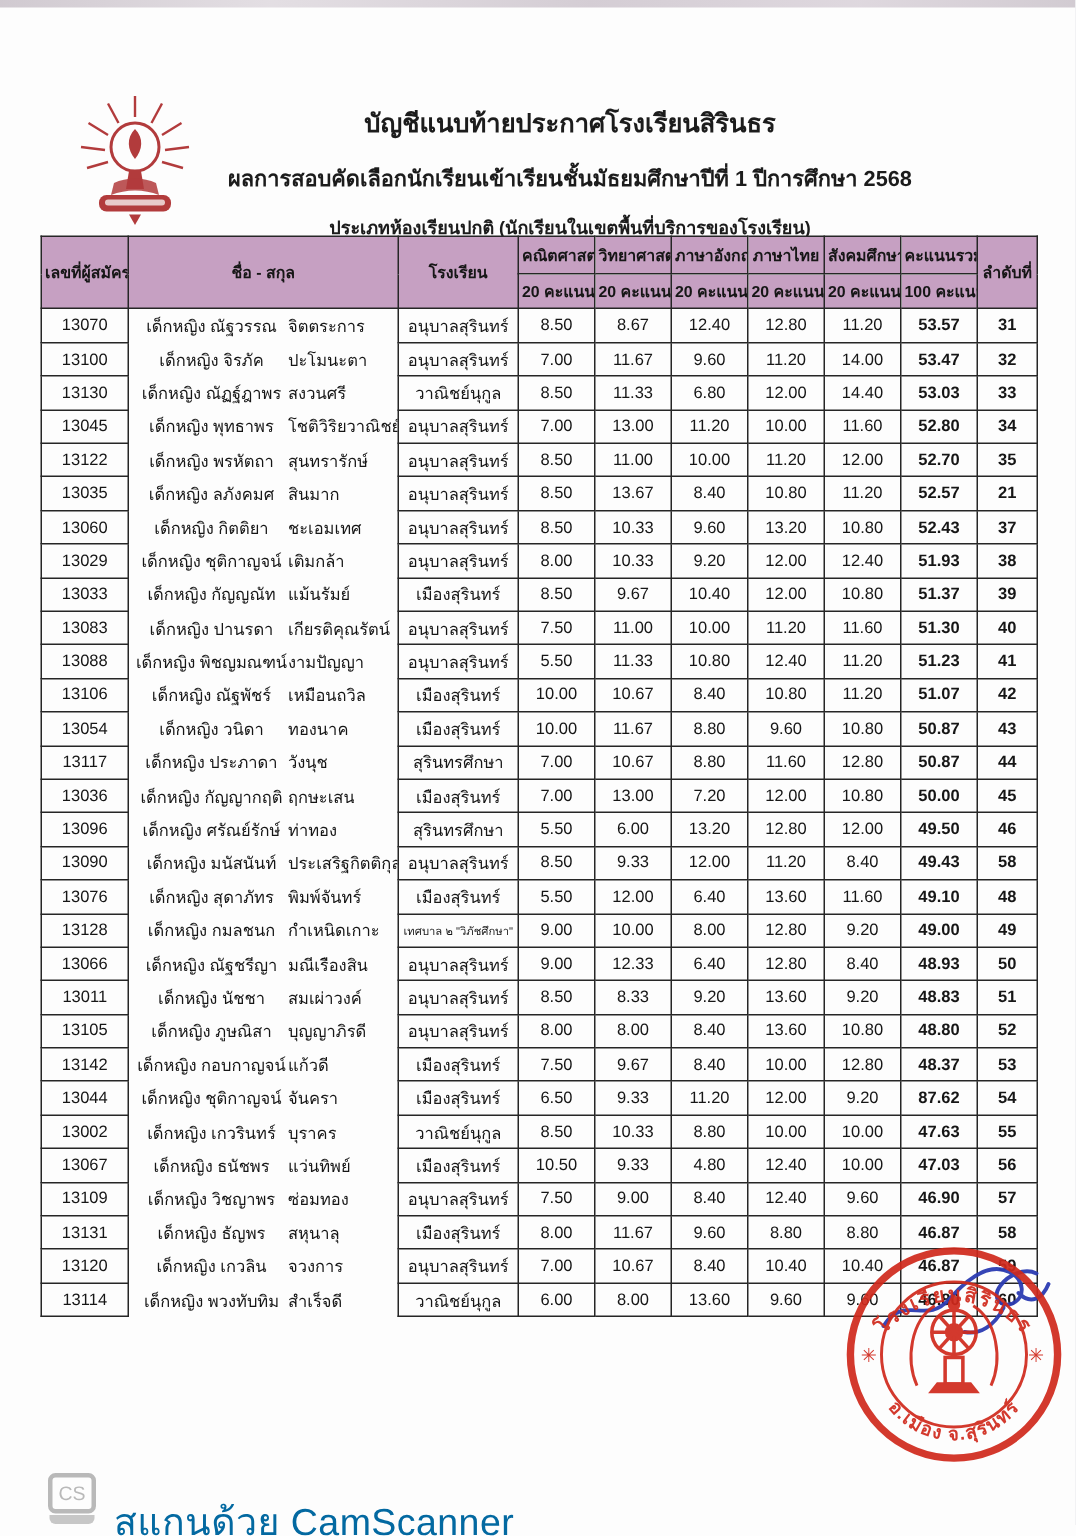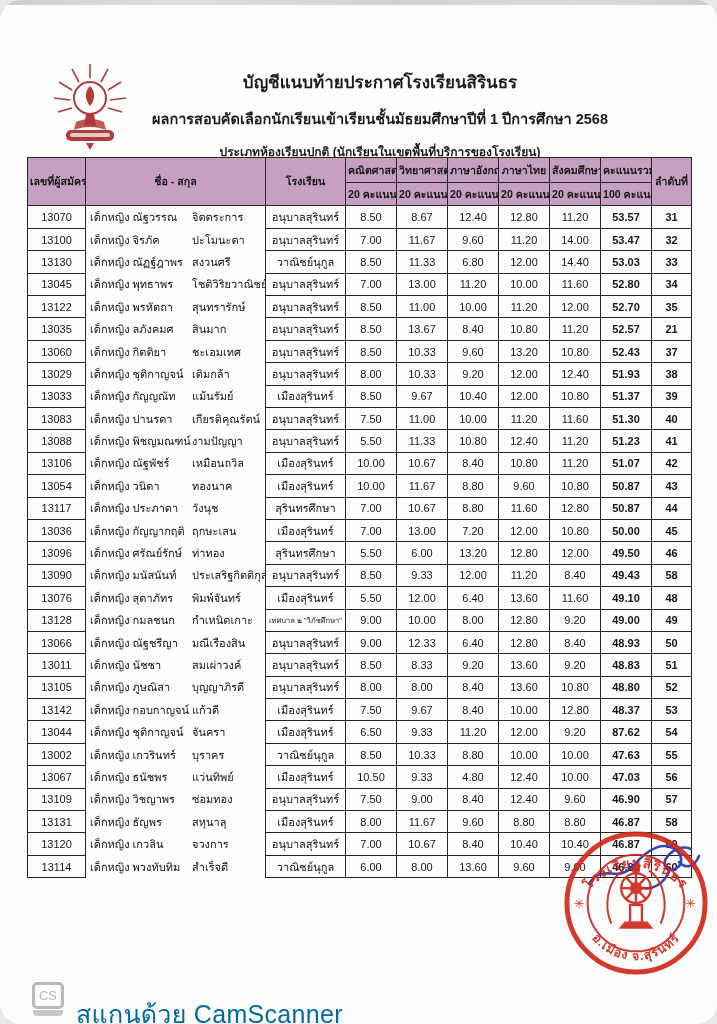--- a/index.html
+++ b/index.html
@@ -1,36 +1,36 @@
 <!DOCTYPE html>
 <html><head>
 <meta charset="utf-8">
 <style>
   html,body{margin:0;padding:0;background:#e9e9ec;}
   .page{position:relative;width:717px;height:1024px;margin:0 auto;background:#fdfdfd;
-        font-family:"Liberation Sans",sans-serif;overflow:hidden;border-radius:21px;}
+        font-family:"Liberation Sans",sans-serif;overflow:hidden;}
   .scan-strip{position:absolute;top:0;left:0;right:0;height:5px;
         background:linear-gradient(90deg,#b3a8b3,#d2cad2 25%,#b9adb9 55%,#cabfca 80%,#b5aab5);opacity:.6;}
   
   .doc-header{position:absolute;top:62px;left:120px;width:520px;text-align:center;color:#1c1c1c;}
   .title-1{font-size:17px;font-weight:bold;margin:6px 0 12px;}
   .title-2{font-size:14.5px;font-weight:bold;margin:0 0 12px;}
   .title-3{font-size:12px;font-weight:bold;margin:0;}
   .logo{position:absolute;left:46px;top:60px;width:88px;height:92px;}
   
   table.results{position:absolute;left:27px;top:157px;width:664px;border-collapse:collapse;table-layout:fixed;}
   .results th,.results td{border:1.4px solid #262626;color:#161616;overflow:hidden;white-space:nowrap;}
   .results th{background:#c6a0c2;font-size:10.6px;font-weight:bold;padding:1px 2px;text-align:center;}
   .results thead tr.r1 th{height:22px;}
   .results thead tr.r2 th{height:20px;}
   .results td{font-size:11px;height:21px;padding:0 2px;text-align:center;}
   td.c-name{text-align:left;padding-left:4px;display:flex;align-items:center;border:none;height:22.4px;}
   
   .results td.c-name{display:table-cell;}
-  .c-name .given{display:inline-block;width:102px;vertical-align:middle;overflow:hidden;white-space:nowrap;}
+  .c-name .given{display:inline-block;width:102px;vertical-align:middle;overflow:hidden;white-space:nowrap;text-align:center;}
   .c-name .family{display:inline-block;vertical-align:middle;overflow:hidden;white-space:nowrap;}
   .c-total{font-weight:bold;}
   .c-rank{font-weight:600;}
   td.sm{font-size:7.5px;}
   
   .stamp{position:absolute;left:562px;top:829px;width:148px;height:148px;opacity:.92;}
   .signature{position:absolute;left:583px;top:832px;width:130px;height:75px;}
   
   .footer{position:absolute;left:33px;top:963px;display:flex;align-items:center;gap:13px;}
   .cs-badge{width:30px;height:34px;display:flex;flex-direction:column;align-items:center;}

